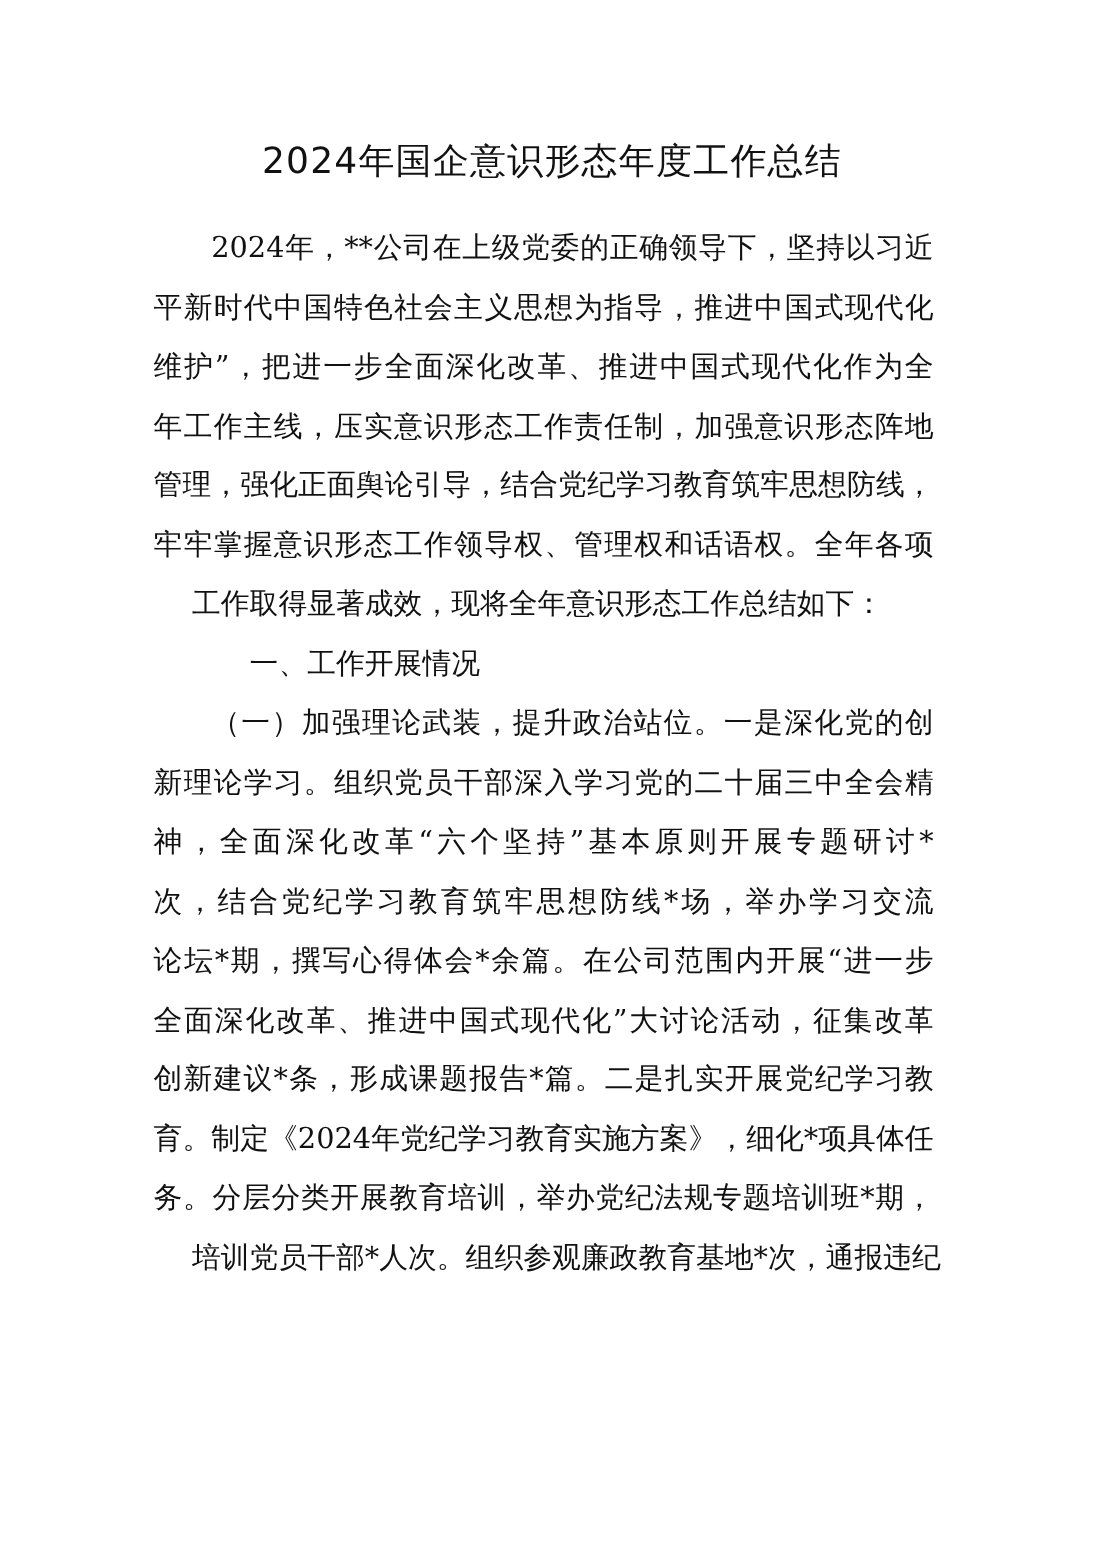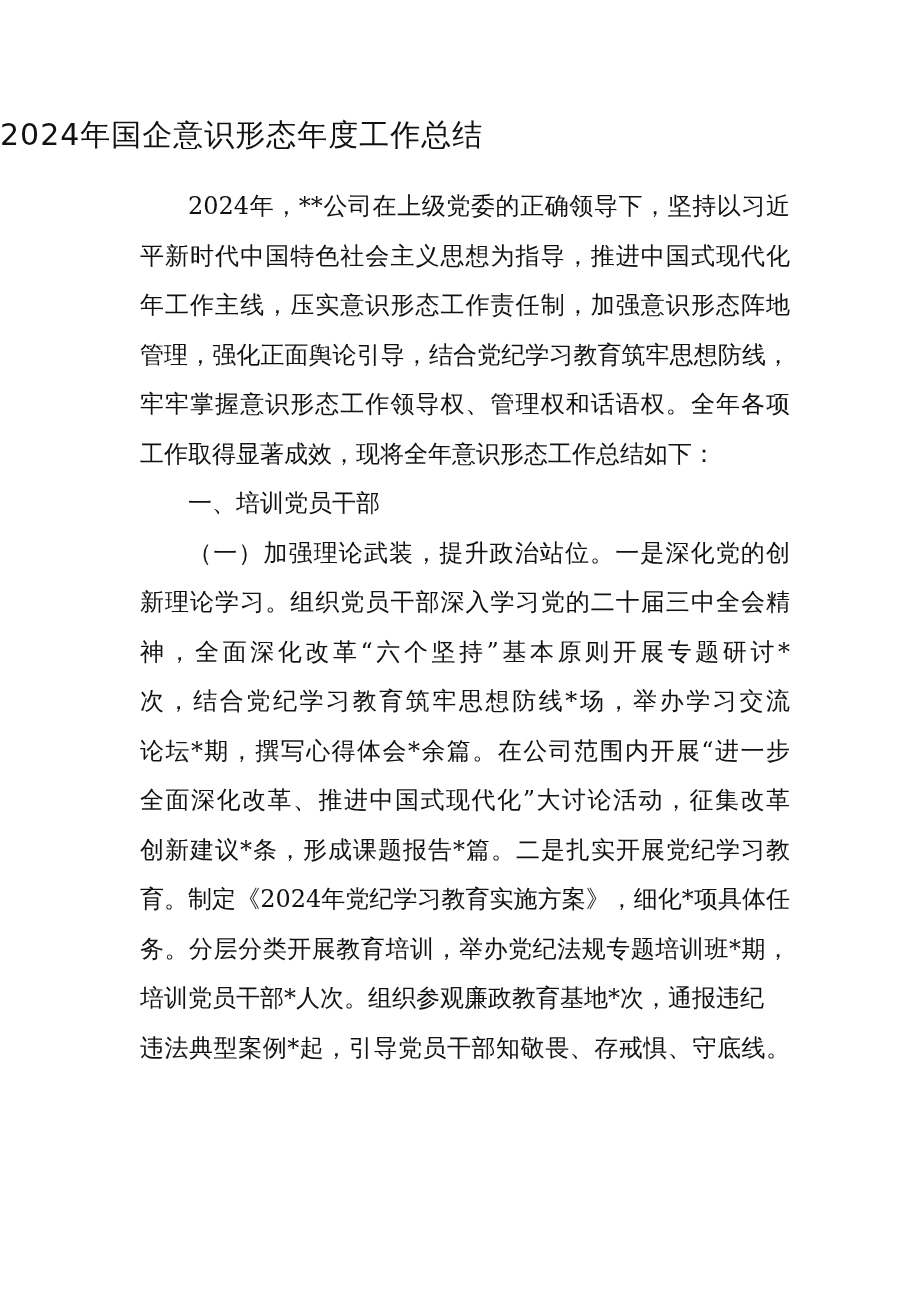--- a/index.html
+++ b/index.html
@@ -20,78 +20,80 @@
     left: 0; top: 0;
     width: 920px;
     height: 1302px;
     background: #ffffff;
   }
   .doc-title {
     position: absolute;
     top: 112px;
     left: 0;
     width: 920px;
+    text-align: center;
     font-family: "DejaVu Sans", "Liberation Sans", sans-serif;
     font-size: 30px;
     letter-spacing: 1px;
     line-height: 46px;
     color: #111111;
     white-space: nowrap;
   }
   .body {
     position: absolute;
     top: 182px;
-    left: 140px;
+    left: 128px;
     width: 650px;
   }
   .line {
     display: block;
     height: 49.5px;
     line-height: 49.5px;
     font-size: 24px;
     white-space: nowrap;
     text-align: justify;
     text-align-last: justify;
     letter-spacing: 0px;
   }
   .line.indent {
     padding-left: 48px;
   }
   .line.last {
     text-align-last: left;
+    margin-left: 32px;
   }
 </style>
 </head>
 <body>
 
 <div class="page">
   <div class="doc-title">2024年国企意识形态年度工作总结</div>
 
   <div class="body">
 
     <div>
       <span class="line indent">2024年，**公司在上级党委的正确领导下，坚持以习近</span>
       <span class="line">平新时代中国特色社会主义思想为指导，推进中国式现代化</span>
+      <span class="line">维护”，把进一步全面深化改革、推进中国式现代化作为全</span>
       <span class="line">年工作主线，压实意识形态工作责任制，加强意识形态阵地</span>
       <span class="line">管理，强化正面舆论引导，结合党纪学习教育筑牢思想防线，</span>
       <span class="line">牢牢掌握意识形态工作领导权、管理权和话语权。全年各项</span>
       <span class="line last">工作取得显著成效，现将全年意识形态工作总结如下：</span>
     </div>
 
     <div>
-      <span class="line indent last">一、培训党员干部</span>
+      <span class="line indent last">一、工作开展情况</span>
     </div>
 
     <div>
       <span class="line indent">（一）加强理论武装，提升政治站位。一是深化党的创</span>
       <span class="line">新理论学习。组织党员干部深入学习党的二十届三中全会精</span>
       <span class="line">神，全面深化改革“六个坚持”基本原则开展专题研讨*</span>
       <span class="line">次，结合党纪学习教育筑牢思想防线*场，举办学习交流</span>
       <span class="line">论坛*期，撰写心得体会*余篇。在公司范围内开展“进一步</span>
       <span class="line">全面深化改革、推进中国式现代化”大讨论活动，征集改革</span>
       <span class="line">创新建议*条，形成课题报告*篇。二是扎实开展党纪学习教</span>
       <span class="line">育。制定《2024年党纪学习教育实施方案》，细化*项具体任</span>
       <span class="line">务。分层分类开展教育培训，举办党纪法规专题培训班*期，</span>
       <span class="line last">培训党员干部*人次。组织参观廉政教育基地*次，通报违纪</span>
-      <span class="line">违法典型案例*起，引导党员干部知敬畏、存戒惧、守底线。</span>
     </div>
   </div>
 </div>
 
 </body></html>

